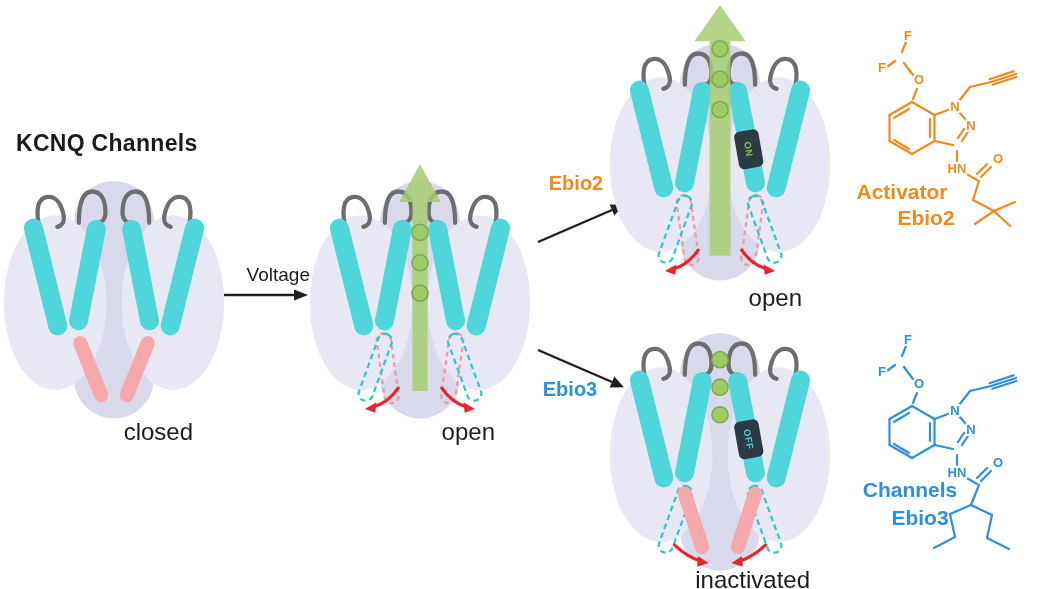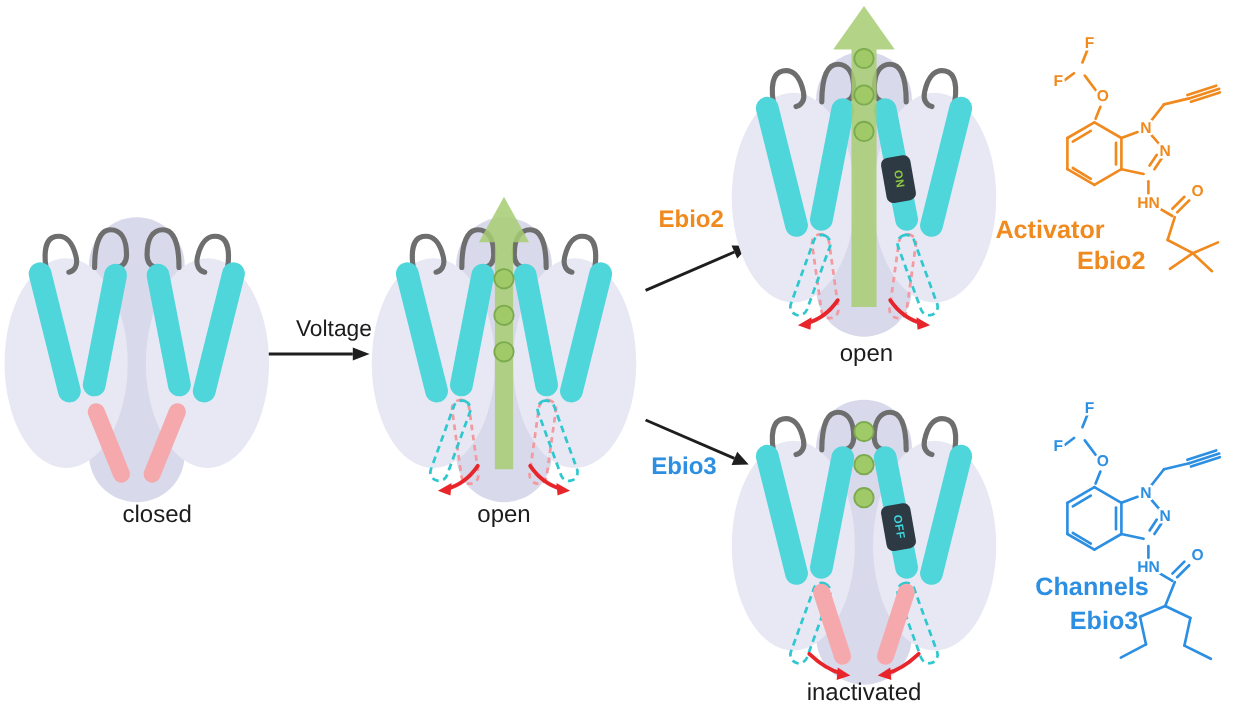--- a/index.html
+++ b/index.html
@@ -2,21 +2,21 @@
 <html style="--blob_light: #E8E8F5; --blob_dark: #D9D9EC; --helix: #4FD6DB; --loop: #6E6E6E; --gate_pink: #F5A9AC; --gate_pink_dash: #F29AA0; --gate_open_dash: #2FC8CF; --flow_green: #A6CD72; --ion_fill: #A0C968; --ion_stroke: #7CAA4E; --red_arrow: #E8252B; --band_bg: #2E3A43; --band_on: #8DC63F; --band_off: #3FD8DF; --accent_orange: #F08A1E; --accent_blue: #2D8FE2; --arrow_black: #1E1E1E; --text_dark: #1C1C1C;"><head>
 <meta charset="utf-8">
 <style>
   *{margin:0;padding:0;box-sizing:border-box}
   html,body{background:#fff}
   body{font-family:"Liberation Sans",sans-serif;color:#1c1c1c}
   .canvas{position:relative;width:1046px;height:589px;background:#fff;overflow:hidden}
   .abs{position:absolute}
   svg.abs{overflow:visible}
   .title{font-size:23px;font-weight:bold;letter-spacing:.3px;color:#1a1a1a}
-  .state-label{font-size:20px;text-align:center;color:var(--text_dark)}
+  .state-label{font-size:24px;text-align:right;color:var(--text_dark)}
   .trans-label{font-size:19px;text-align:right;color:var(--text_dark)}
   .drug-arrow-label{font-size:20px;font-weight:bold;text-align:center}
   .role-label{font-size:21px;font-weight:bold;text-align:center;line-height:1.15}
   .orange{color:var(--accent_orange)}
   .blue{color:var(--accent_blue)}
   
   .blob-light{fill:var(--blob_light)}
   .blob-dark{fill:var(--blob_dark)}
   .loop{fill:none;stroke:var(--loop);stroke-width:4.5;stroke-linecap:round}
   .helix{fill:var(--helix)}
@@ -38,37 +38,38 @@
   .mol-orange .bond{stroke:var(--accent_orange)}
   .mol-orange .atom{fill:var(--accent_orange)}
   .mol-blue .bond{stroke:var(--accent_blue)}
   .mol-blue .atom{fill:var(--accent_blue)}
 </style>
 </head>
 <body>
 
 <div class="canvas">
 
+  <div class="abs title" style="left:16px;top:130px;">KCNQ Channels</div>
 
   <svg id="ch-closed" class="abs" style="left:0px;top:120px;width:228px;height:314px" viewBox="0 0 240 330">
       <rect x="78" y="64" width="84" height="250" rx="42" class="blob-dark"></rect>
       <ellipse cx="58" cy="192" rx="54" ry="92" class="blob-light"></ellipse>
       <ellipse cx="182" cy="192" rx="54" ry="92" class="blob-light"></ellipse>
       <path d="M3,36 C3,12 9,3 17,3 C26,3 31,11 31,25 C31,32 27,36 22,36" class="loop" transform="translate(48 78) rotate(-12)  translate(-17 0)"></path>
       <path d="M3,36 C3,12 9,3 17,3 C26,3 31,11 31,25 C31,32 27,36 22,36" class="loop" transform="translate(97 72) rotate(0)  translate(-17 0)"></path>
       <path d="M3,36 C3,12 9,3 17,3 C26,3 31,11 31,25 C31,32 27,36 22,36" class="loop" transform="translate(143 72) rotate(0) scale(-1 1) translate(-17 0)"></path>
       <path d="M3,36 C3,12 9,3 17,3 C26,3 31,11 31,25 C31,32 27,36 22,36" class="loop" transform="translate(192 78) rotate(12) scale(-1 1) translate(-17 0)"></path>
       <rect x="38" y="102" width="20" height="126" rx="10" class="helix" transform="rotate(-14 48 165)"></rect>
       <rect x="182" y="102" width="20" height="126" rx="10" class="helix" transform="rotate(14 192 165)"></rect>
       <rect x="82" y="104" width="20" height="118" rx="10" class="helix" transform="rotate(11 92 163)"></rect>
       <rect x="138" y="104" width="20" height="118" rx="10" class="helix" transform="rotate(-11 148 163)"></rect>
       <rect x="88" y="225" width="15" height="74" rx="7.5" class="gate-pink" transform="rotate(-22 95.5 262)"></rect>
       <rect x="137" y="225" width="15" height="74" rx="7.5" class="gate-pink" transform="rotate(22 144.5 262)"></rect>
     </svg>
-  <div class="abs state-label" style="left:51px;top:418px;width:160px">closed</div>
+  <div class="abs state-label" style="left:33px;top:418px;width:160px">closed</div>
 
   <div class="abs trans-label" style="left:222px;top:264px;width:88px">Voltage</div>
   <svg class="abs" style="left:224px;top:288px;width:84px;height:14px" viewBox="0 0 84 14">
     <line x1="0" y1="7" x2="70" y2="7" class="blk-line"></line>
     <polygon points="70,1.5 84,7 70,12.5" class="blk-head"></polygon>
   </svg>
 
   <svg id="ch-open" class="abs" style="left:306px;top:120px;width:228px;height:314px" viewBox="0 0 240 330">
       <rect x="78" y="64" width="84" height="250" rx="42" class="blob-dark"></rect>
       <ellipse cx="58" cy="192" rx="54" ry="92" class="blob-light"></ellipse>
@@ -209,21 +210,21 @@
         <line x1="136" y1="191" x2="117" y2="204" class="bond"></line>
         <text x="50" y="20" class="atom">F</text>
         <text x="24" y="52" class="atom">F</text>
         <text x="61" y="64" class="atom">O</text>
         <text x="97" y="91" class="atom">N</text>
         <text x="113" y="110" class="atom">N</text>
         <text x="99" y="153" class="atom">HN</text>
         <text x="140" y="143" class="atom">O</text>
       </g>
     </svg>
-  <div class="abs role-label orange" style="left:805px;top:180px;width:140px">Activator</div>
+  <div class="abs role-label orange" style="left:832px;top:180px;width:140px">Activator</div>
   <div class="abs role-label orange" style="left:856px;top:206px;width:140px">Ebio2</div>
 
   <svg id="mol-ebio3" class="abs mol-blue" style="left:858px;top:324px;width:190px;height:250px" viewBox="0 0 190 250">
       <g>
         <line x1="48" y1="22" x2="44" y2="32" class="bond"></line>
         <line x1="29" y1="47" x2="37" y2="41" class="bond"></line>
         <line x1="46" y1="43" x2="55" y2="55" class="bond"></line>
         <line x1="59" y1="69" x2="55" y2="79" class="bond"></line>
         <line x1="54" y1="82" x2="76.5" y2="95" class="bond"></line>
         <line x1="76.5" y1="95" x2="76.5" y2="121" class="bond"></line>

